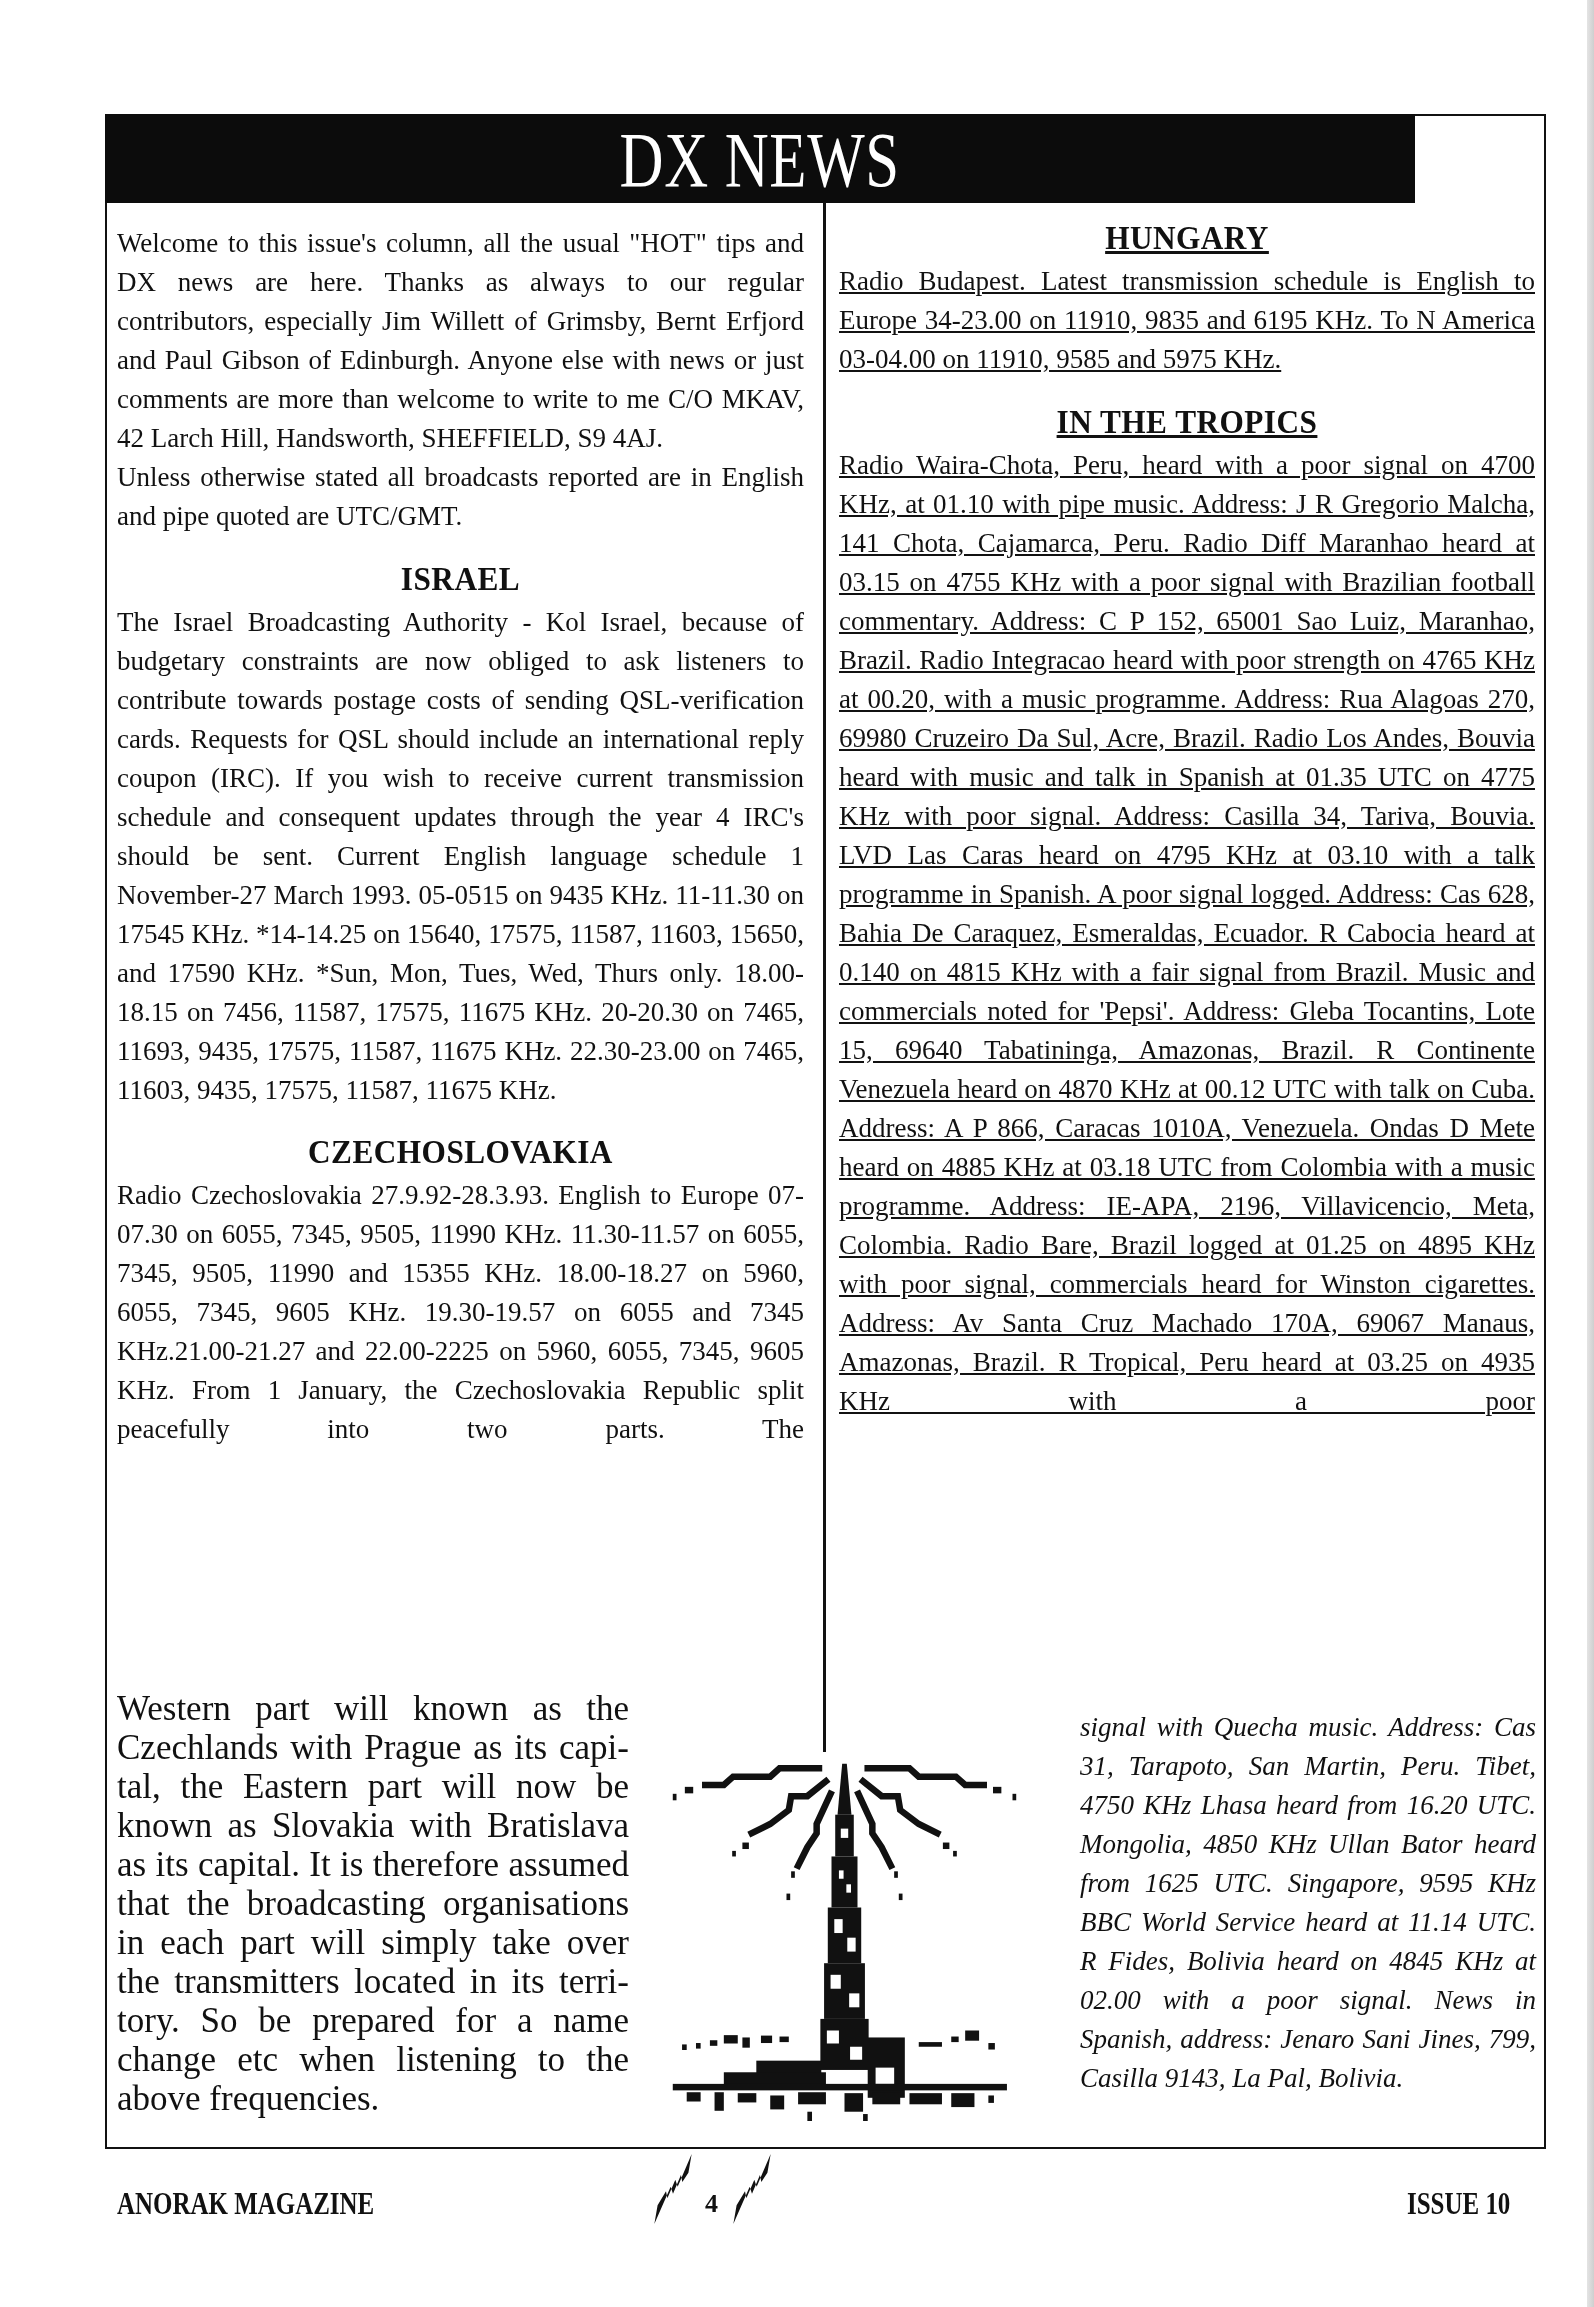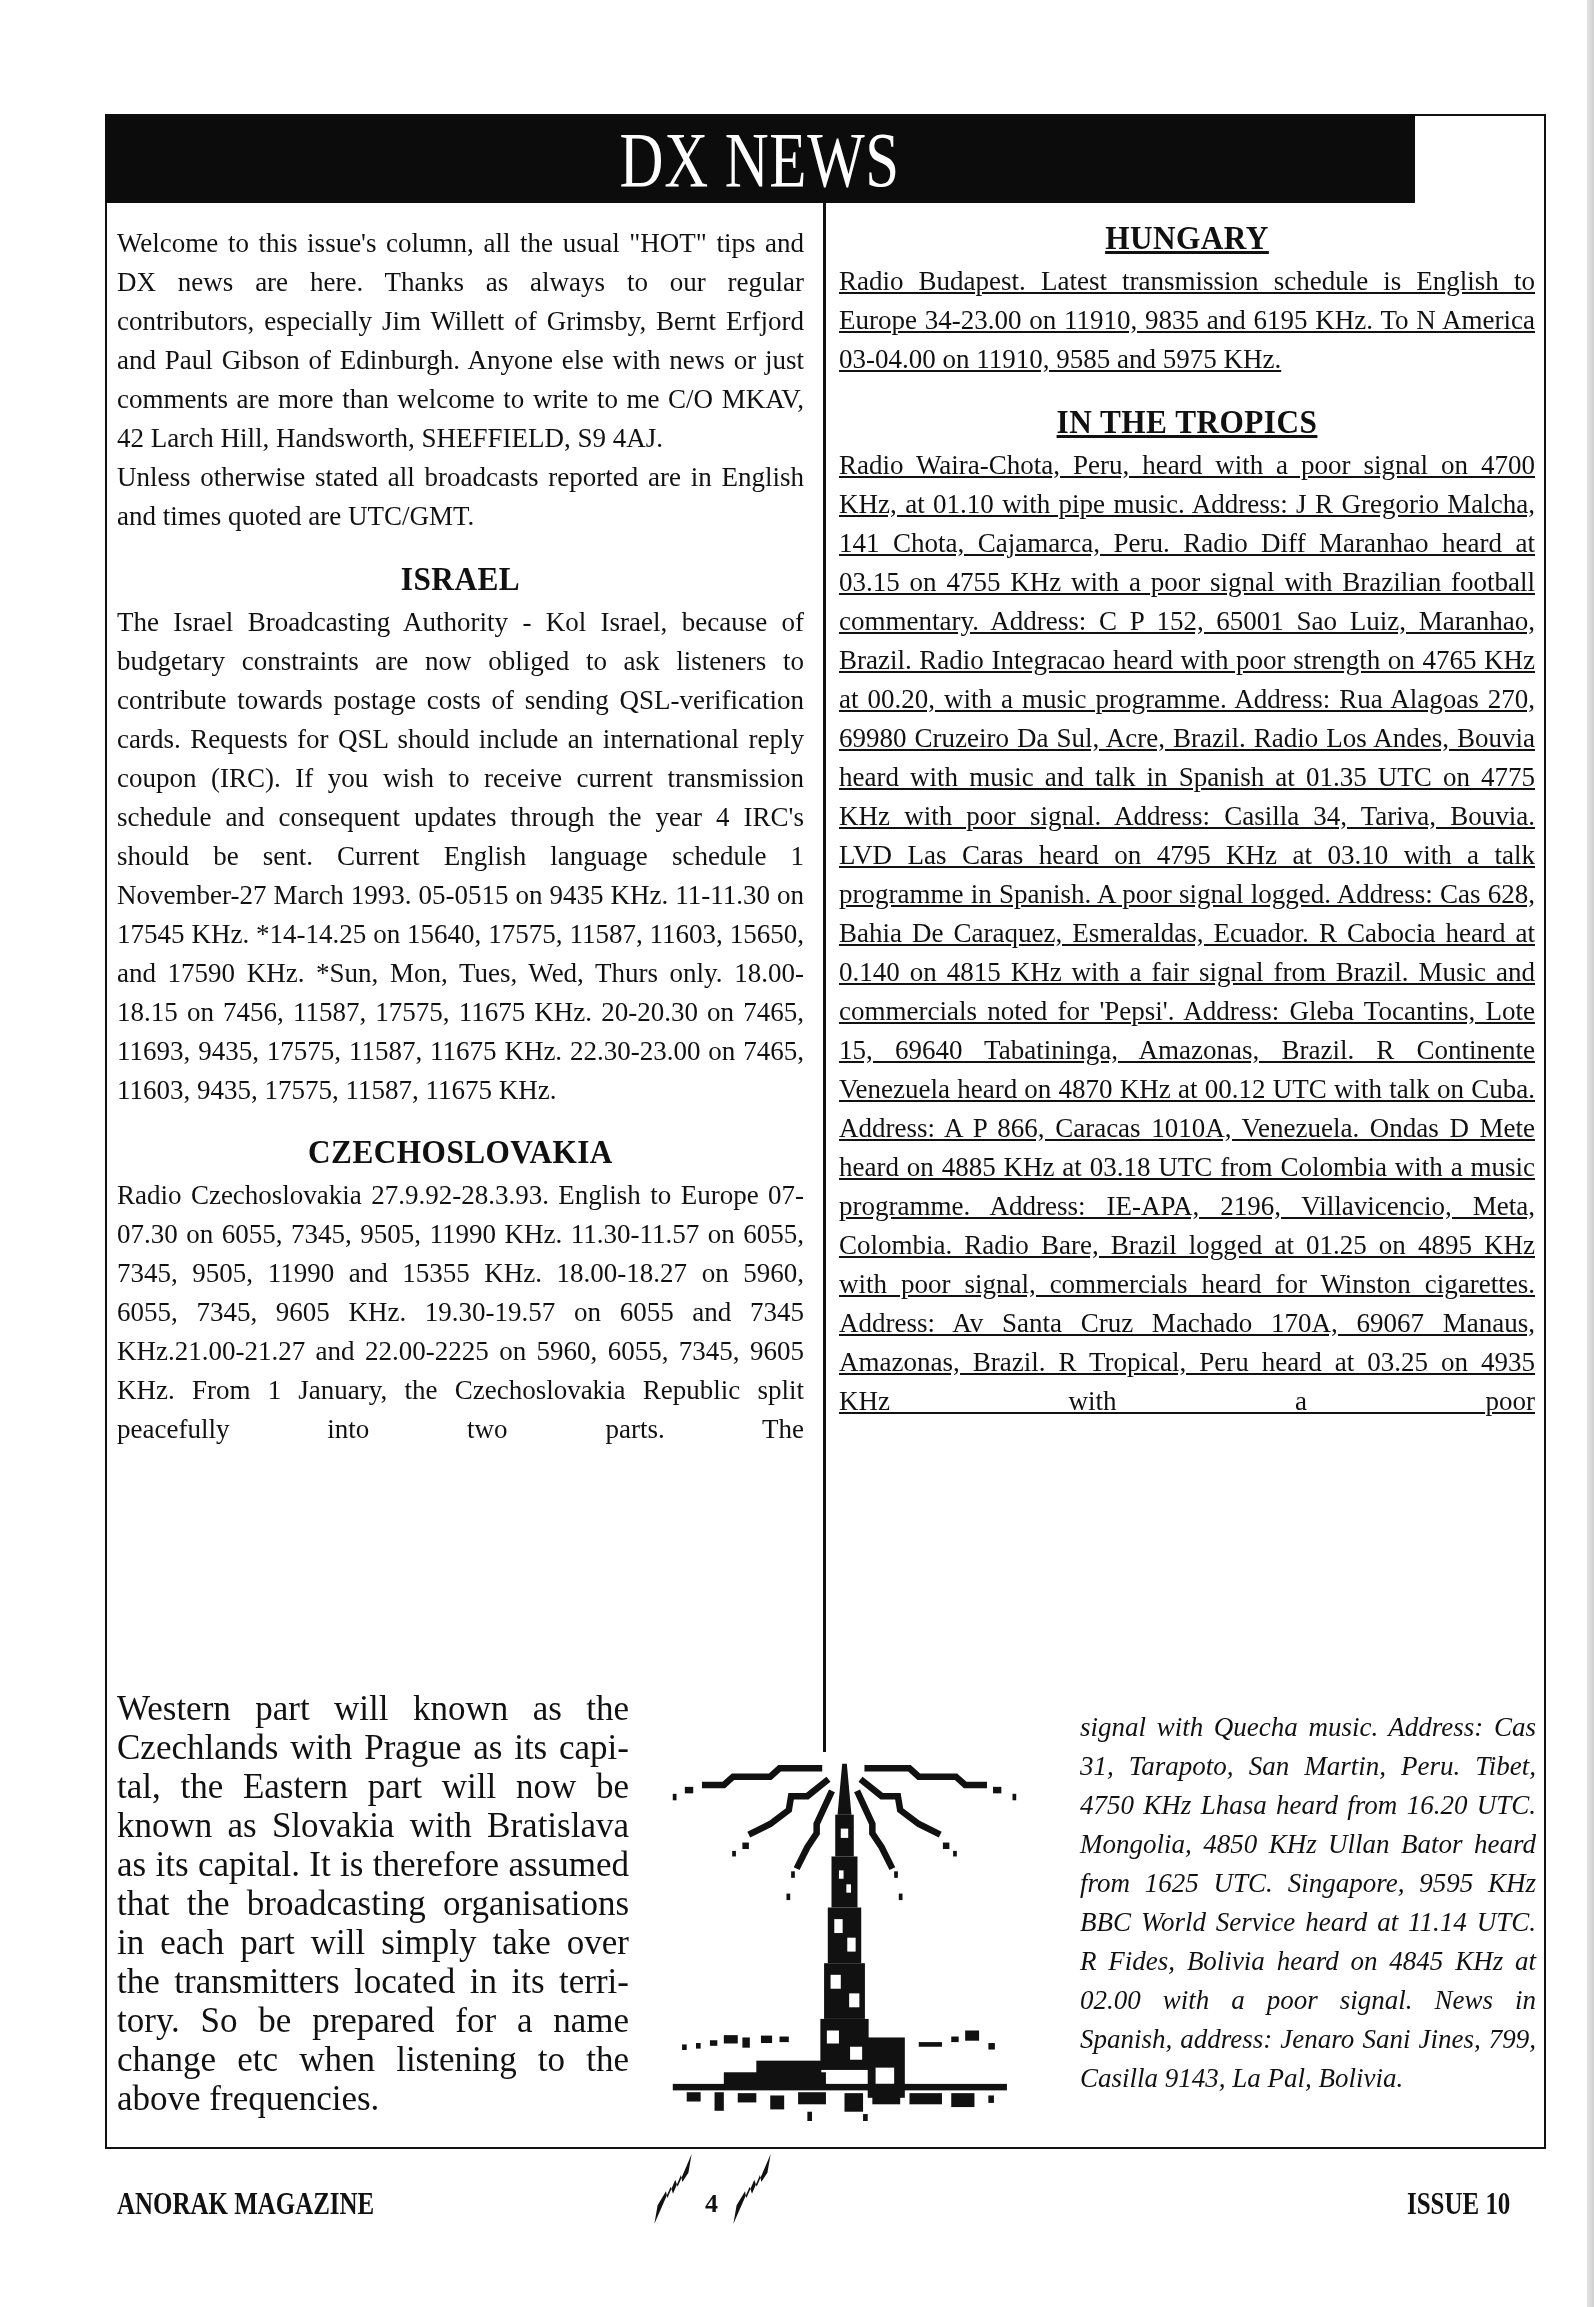--- a/index.html
+++ b/index.html
@@ -68,21 +68,21 @@
 <div class="frame"></div>
 
 <div class="banner">
   <span class="banner-title">DX NEWS</span>
 </div>
 
 <div class="divider"></div>
 
 <div class="col col-left">
   <p>Welcome to this issue's column, all the usual "HOT" tips and DX news are here. Thanks as always to our regular contributors, especially Jim Willett of Grimsby, Bernt Erfjord and Paul Gibson of Edinburgh. Anyone else with news or just comments are more than welcome to write to me C/O MKAV, 42 Larch Hill, Handsworth, SHEFFIELD, S9 4AJ.</p>
-  <p>Unless otherwise stated all broadcasts reported are in English and times quoted are UTC/GMT.</p>
+  <p>Unless otherwise stated all broadcasts reported are in English and pipe quoted are UTC/GMT.</p>
   <div class="gap-m"></div>
   <h2>ISRAEL</h2>
   <p>The Israel Broadcasting Authority - Kol Israel, because of budgetary constraints are now obliged to ask listeners to contribute towards postage costs of sending QSL-verification cards. Requests for QSL should include an international reply coupon (IRC). If you wish to receive current transmission schedule and consequent updates through the year 4 IRC's should be sent. Current English language schedule 1 November-27 March 1993. 05-0515 on 9435 KHz. 11-11.30 on 17545 KHz. *14-14.25 on 15640, 17575, 11587, 11603, 15650, and 17590 KHz. *Sun, Mon, Tues, Wed, Thurs only. 18.00-18.15 on 7456, 11587, 17575, 11675 KHz. 20-20.30 on 7465, 11693, 9435, 17575, 11587, 11675 KHz. 22.30-23.00 on 7465, 11603, 9435, 17575, 11587, 11675 KHz.</p>
   <div class="gap-m"></div>
   <h2>CZECHOSLOVAKIA</h2>
   <p style="text-align-last: justify;">Radio Czechoslovakia 27.9.92-28.3.93. English to Europe 07-07.30 on 6055, 7345, 9505, 11990 KHz. 11.30-11.57 on 6055, 7345, 9505, 11990 and 15355 KHz. 18.00-18.27 on 5960, 6055, 7345, 9605 KHz. 19.30-19.57 on 6055 and 7345 KHz.21.00-21.27 and 22.00-2225 on 5960, 6055, 7345, 9605 KHz. From 1 January, the Czechoslo­vakia Republic split peacefully into two parts. The</p>
 </div>
 <div class="wrap-left">
   <p>Western part will known as the Czechlands with Prague as its capi­tal, the Eastern part will now be known as Slovakia with Bratislava as its capital. It is therefore assumed that the broadcasting organisations in each part will simply take over the transmitters located in its terri­tory. So be prepared for a name change etc when listening to the above frequencies.</p>
 </div>

